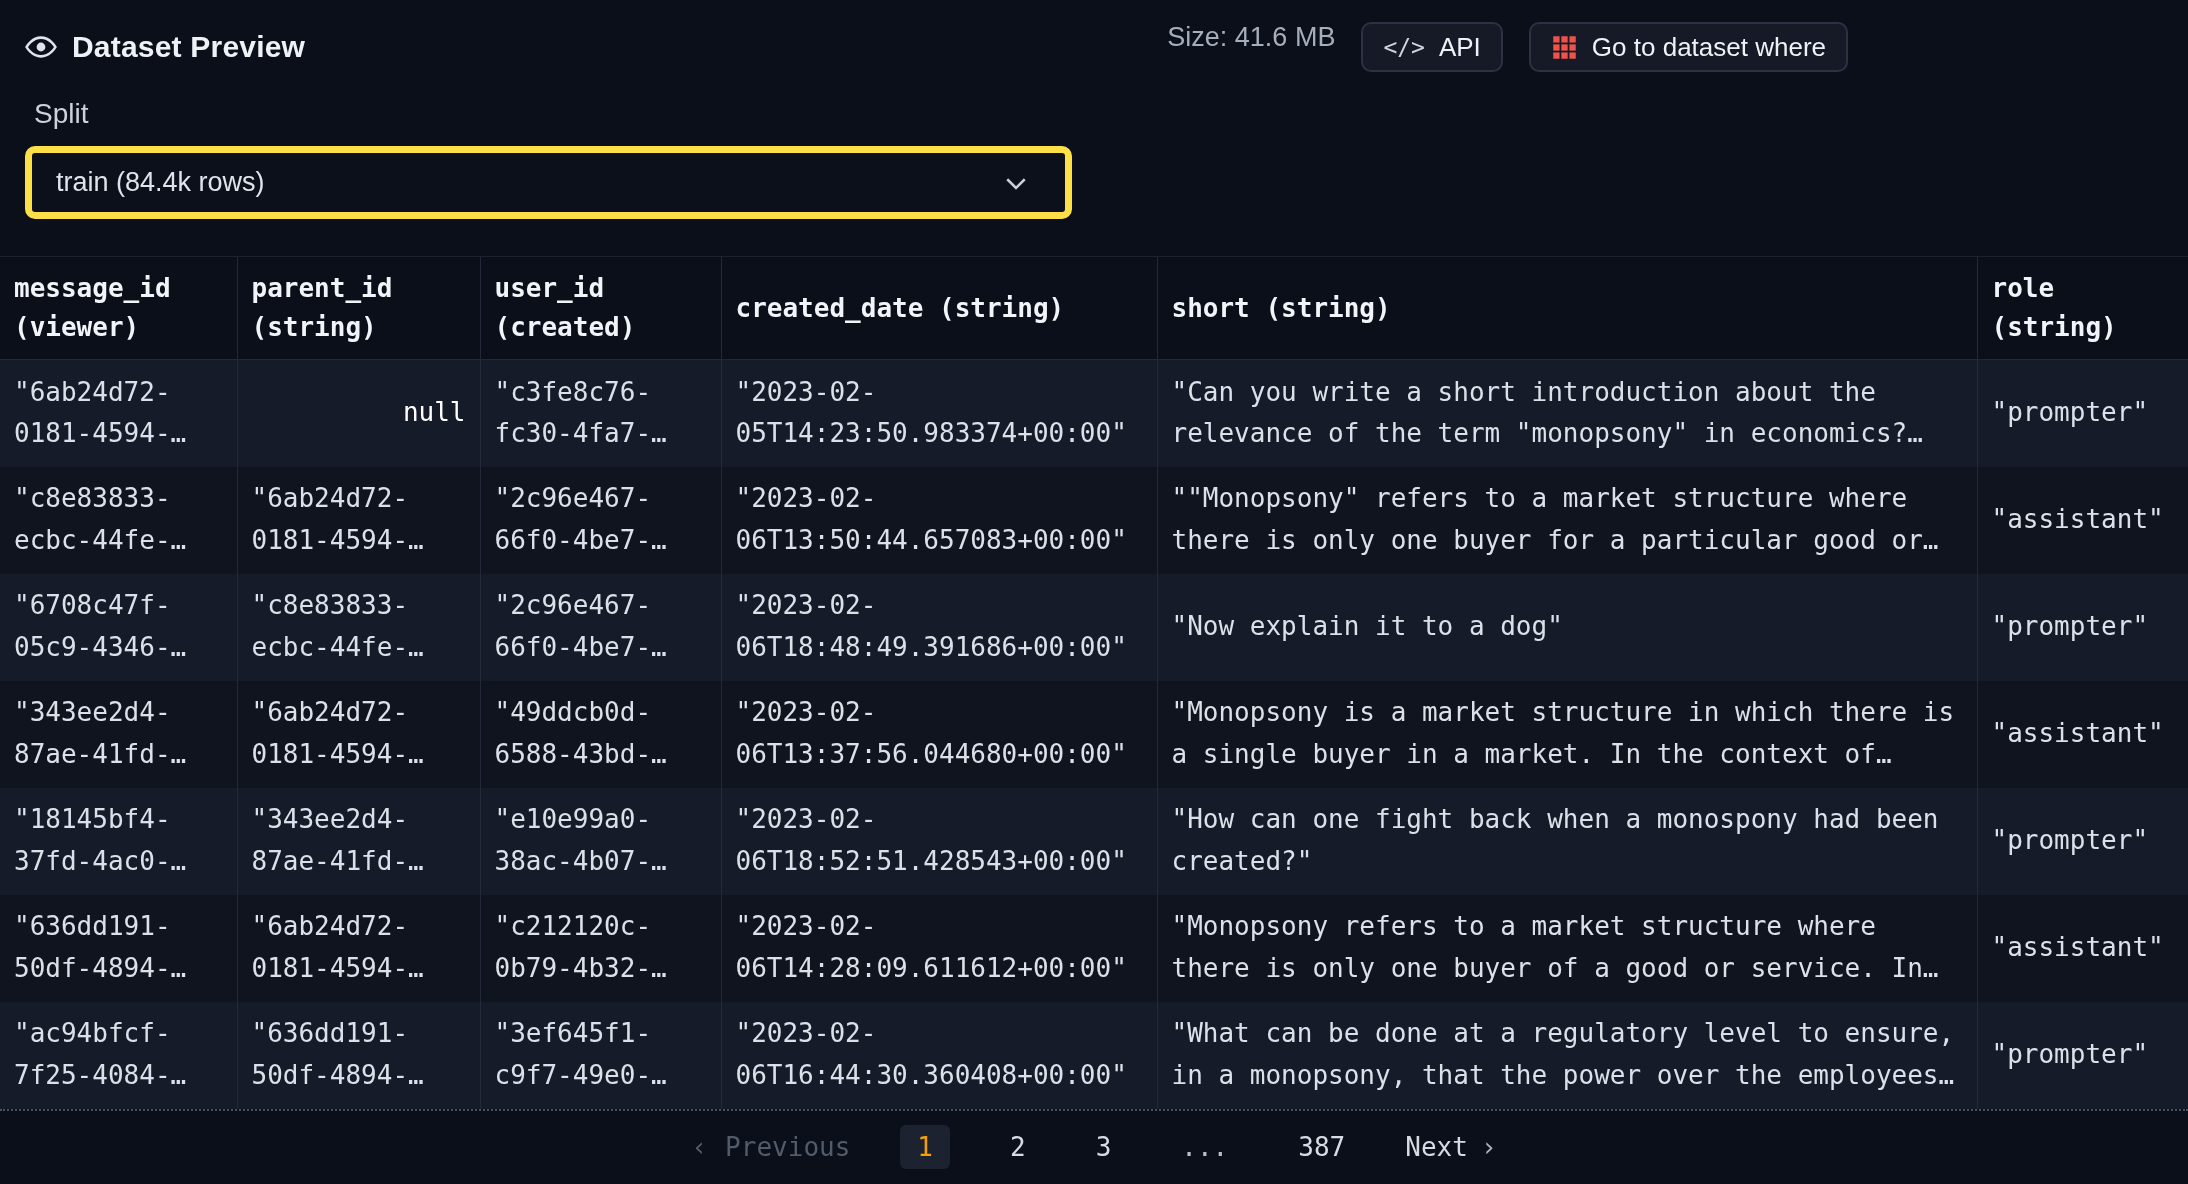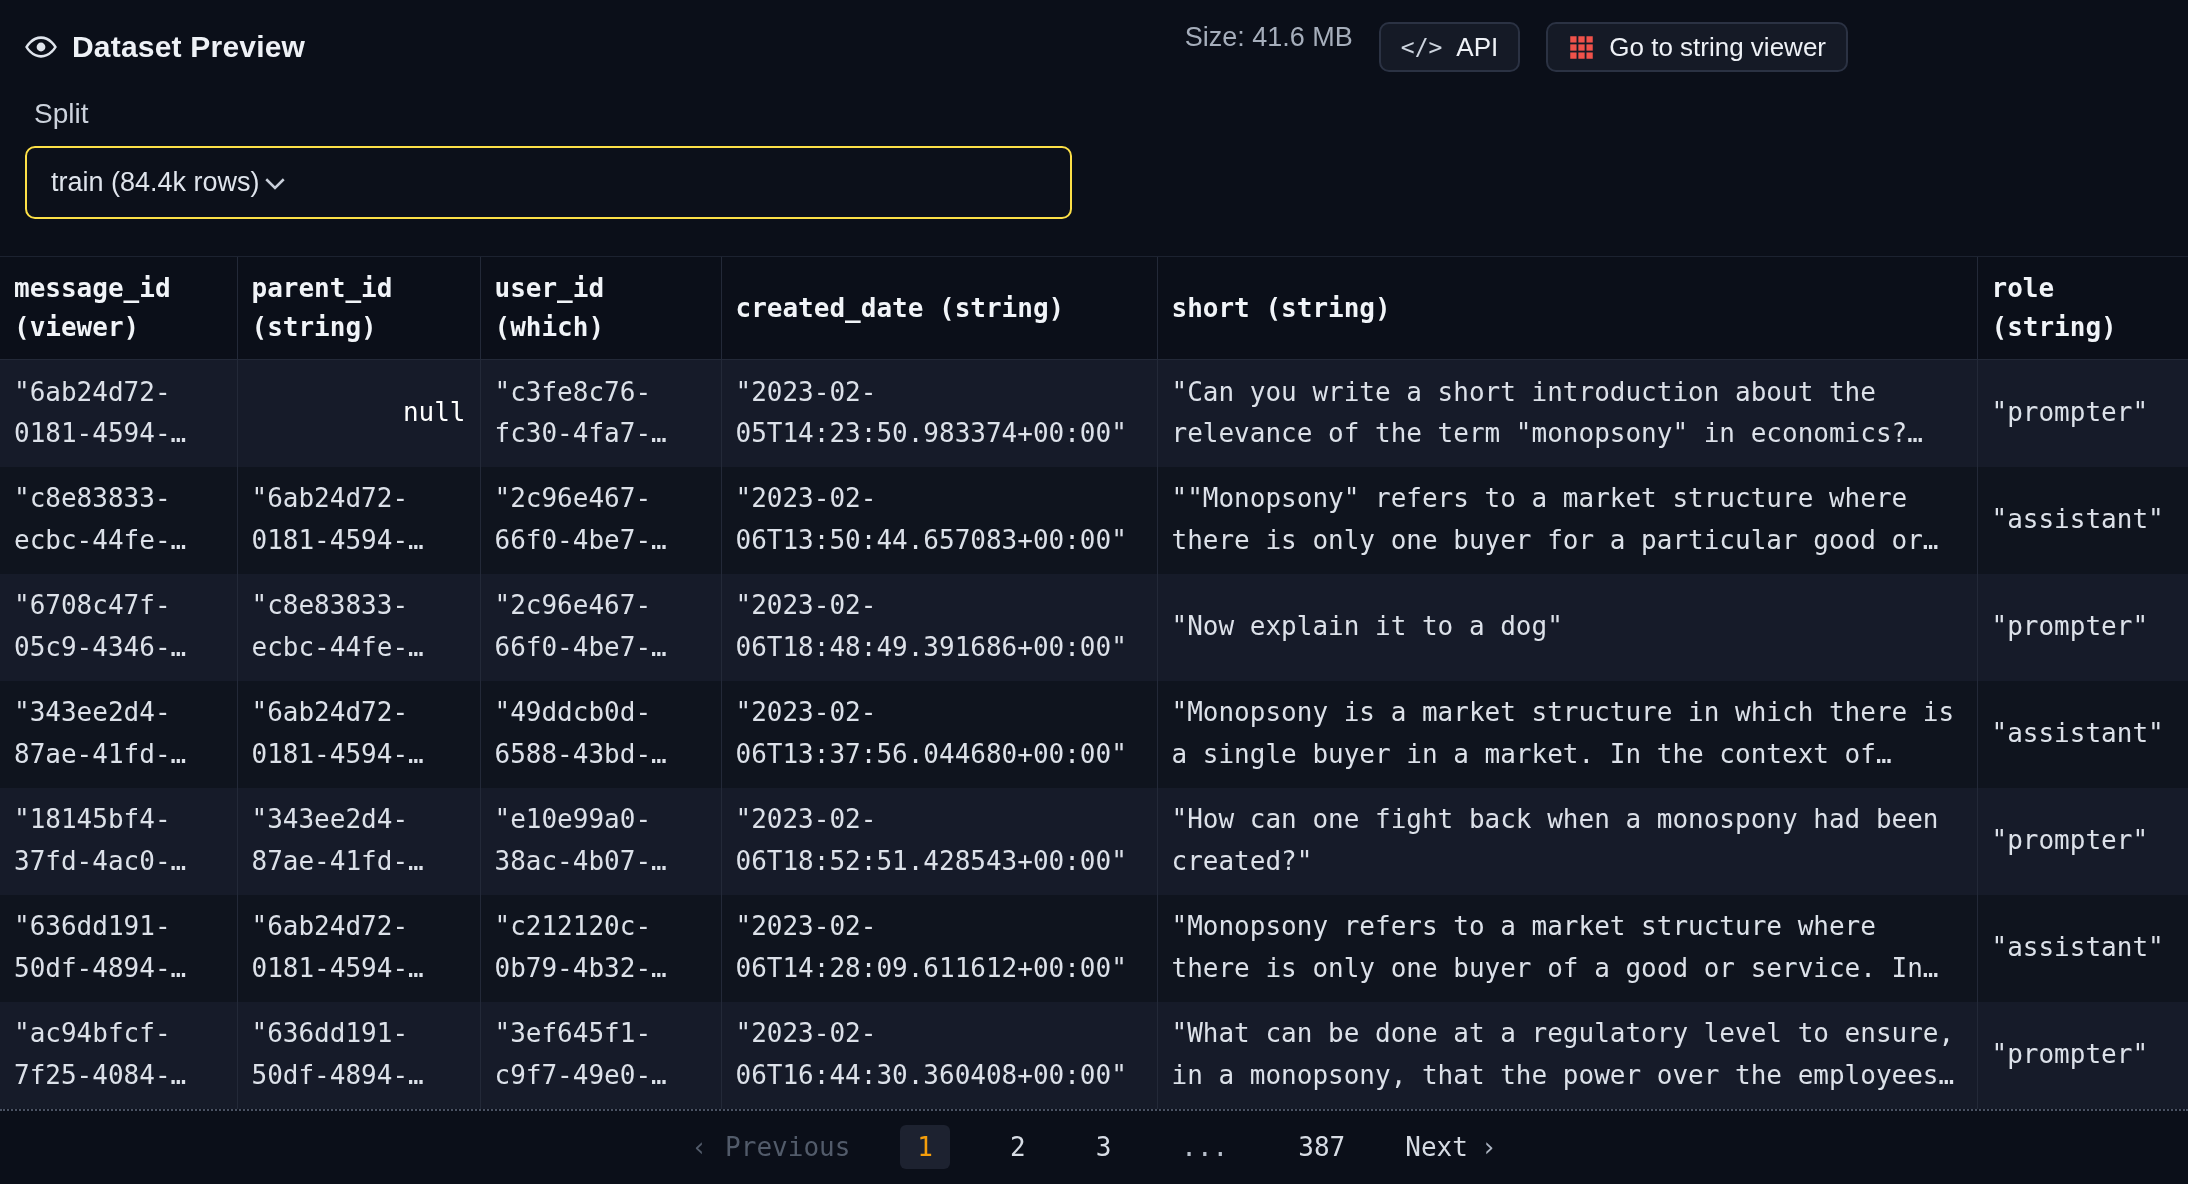--- a/index.html
+++ b/index.html
@@ -38,22 +38,22 @@
     font-size: 26px; color: var(--text-bright);
     font-family: "Liberation Sans", "DejaVu Sans", sans-serif;
   }
   .code-glyph { font-size: 23px; color: #cdd4de; font-family: "DejaVu Sans Mono", monospace; }
   .grid-icon { width: 27px; height: 27px; color: var(--grid-red); }
 
   
   .split-label { margin: 26px 0 0 34px; font-size: 28px; color: #ccd2dc; }
   .select {
     margin: 16px 0 0 25px; width: 1047px; height: 73px;
-    background: #0c101a; border: 2px solid #fde047; border-radius: 10px;
-    display: flex; align-items: center; justify-content: flex-start;
+    background: #0c101a; border: 7px solid #fde047; border-radius: 10px;
+    display: flex; align-items: center; justify-content: space-between;
     padding: 0 34px 0 24px; cursor: pointer;
   }
   .select-value { font-size: 27px; color: #dfe4ec; }
   .chevron-down { width: 30px; height: 30px; color: #c9cfda; }
 
   
   .table-wrap { margin-top: 37px; width: 2188px; overflow: hidden; }
   table { border-collapse: collapse; table-layout: fixed; width: 2205px; }
   th, td {
     font-family: "DejaVu Sans Mono", "Liberation Mono", monospace;
@@ -114,21 +114,21 @@
           <rect x="2" y="2" width="5.6" height="5.6"></rect>
             <rect x="9.2" y="2" width="5.6" height="5.6"></rect>
             <rect x="16.4" y="2" width="5.6" height="5.6"></rect>
           <rect x="2" y="9.2" width="5.6" height="5.6"></rect>
             <rect x="9.2" y="9.2" width="5.6" height="5.6"></rect>
             <rect x="16.4" y="9.2" width="5.6" height="5.6"></rect>
           <rect x="2" y="16.4" width="5.6" height="5.6"></rect>
             <rect x="9.2" y="16.4" width="5.6" height="5.6"></rect>
             <rect x="16.4" y="16.4" width="5.6" height="5.6"></rect>
         </svg>
-        <span>Go to string viewer</span>
+        <span>Go to dataset where</span>
       </button>
     </div>
   </div>
 
   <div class="split-label">Split</div>
 
   <div class="select">
     <span class="select-value">train (84.4k rows)</span>
     <svg class="chevron-down" viewBox="0 0 24 24" fill="none" stroke="currentColor" stroke-width="2">
       <path d="M5 9l7 7 7-7"></path>
@@ -142,21 +142,21 @@
           <col style="width:243px">
           <col style="width:241px">
         <col style="width:436px">
           <col style="width:820px">
           <col style="width:228px">
       </colgroup>
       <thead>
         <tr>
           <th>message_id (viewer)</th>
           <th>parent_id (string)</th>
-          <th>user_id (which)</th>
+          <th>user_id (created)</th>
           <th>created_date (string)</th>
           <th>short (string)</th>
           <th>role (string)</th>
         </tr>
       </thead>
       <tbody>
           <tr class="odd">
             <td>"6ab24d72-0181-4594-…</td>
             <td class="null-cell">null</td>
             <td>"c3fe8c76-fc30-4fa7-…</td>

